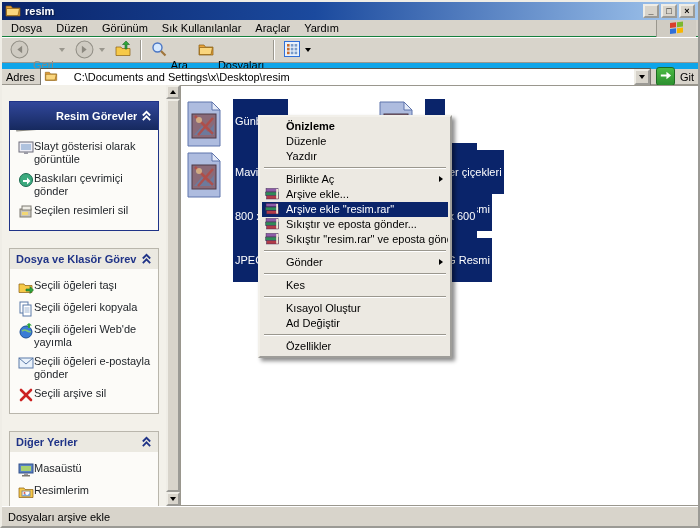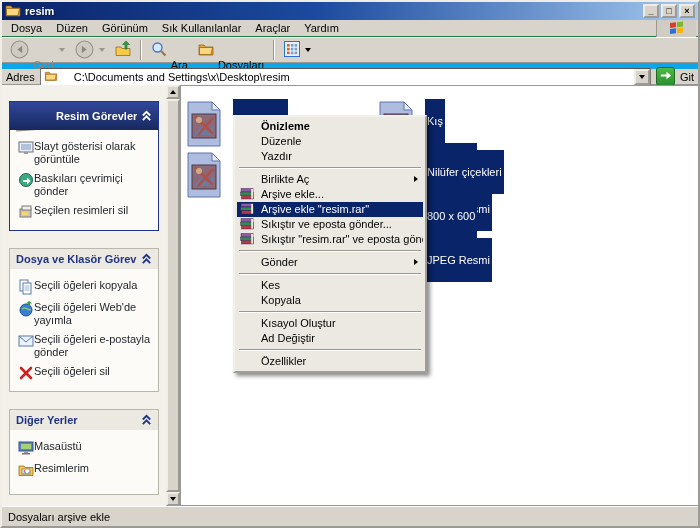--- a/index.html
+++ b/index.html
@@ -62,21 +62,21 @@
   .tri-up{width:0;height:0;border-left:3px solid transparent;border-right:3px solid transparent;border-bottom:4px solid #000;}
   .tri-dn{width:0;height:0;border-left:3px solid transparent;border-right:3px solid transparent;border-top:4px solid #000;}
   
   .content{flex:1;background:#fff;border:1px solid #9a978e;border-right:none;position:relative;overflow:hidden;}
   .tile{position:absolute;width:190px;height:48px;}
   .tile .ticon{position:absolute;left:0;top:2px;}
   .tile .ttext{position:absolute;left:47px;top:0;}
   .tile .tline{display:table;background:#0A246A;color:#fff;line-height:12px;
     padding:16px 2px;white-space:nowrap;}
   
-  .ctxmenu{position:absolute;left:231px;top:113px;width:194px;background:#ECE9E2;
+  .ctxmenu{position:absolute;left:256px;top:113px;width:194px;background:#ECE9E2;
     border:2px outset #F2F0EA;box-shadow:3px 3px 4px rgba(0,0,0,.45);padding:2px;z-index:10;}
   .mi{position:relative;height:15px;line-height:15px;padding-left:24px;padding-right:14px;
     white-space:nowrap;overflow:hidden;}
   .mi.bold{font-weight:bold;}
   .mi.hl{background:#0A246A;color:#fff;}
   .mi .micon{position:absolute;left:3px;top:1px;}
   .mi .subarrow{position:absolute;right:5px;top:4px;width:0;height:0;
     border-top:3.5px solid transparent;border-bottom:3.5px solid transparent;border-left:4px solid #000;}
   .msep{height:0;border-top:1px solid #9a978e;border-bottom:1px solid #fff;margin:3px 2px;}
   
@@ -248,20 +248,27 @@
             <span class="chev" style="color: rgb(31, 51, 135);"><svg width="11" height="13" viewBox="0 0 12 14" xmlns="http://www.w3.org/2000/svg">
                 <g fill="none" stroke="currentColor" stroke-width="2">
                   <path d="M2 7l4-4 4 4"></path>
                   <path d="M2 12l4-4 4 4"></path>
                 </g>
               </svg></span>
           </div>
           <div class="pbody">
             <div class="pitem">
               <span class="picon"><svg width="16" height="16" viewBox="0 0 16 16" xmlns="http://www.w3.org/2000/svg">
+                  <path d="M1 5h5l1 1.5H14v7H1z" fill="#F6C948" stroke="#8a5d10" stroke-width=".7"></path>
+                  <path d="M8 10h4V7.5L15.5 11 12 14.5V12H8z" fill="#2FA53C" stroke="#1d6b22" stroke-width=".6"></path>
+                </svg></span>
+              <span class="plabel">Seçili öğeleri taşı</span>
+            </div>
+            <div class="pitem">
+              <span class="picon"><svg width="16" height="16" viewBox="0 0 16 16" xmlns="http://www.w3.org/2000/svg">
                   <rect x="2" y="1" width="8" height="11" fill="#fff" stroke="#5b7aa8"></rect>
                   <rect x="5" y="4" width="8" height="11" fill="#fff" stroke="#5b7aa8"></rect>
                   <g stroke="#9db4d2">
                     <line x1="6.5" y1="7" x2="11.5" y2="7"></line>
                     <line x1="6.5" y1="9" x2="11.5" y2="9"></line>
                     <line x1="6.5" y1="11" x2="11.5" y2="11"></line>
                   </g>
                 </svg></span>
               <span class="plabel">Seçili öğeleri kopyala</span>
             </div>
@@ -280,21 +287,21 @@
                 </svg></span>
               <span class="plabel">Seçili öğeleri e-postayla gönder</span>
             </div>
             <div class="pitem">
               <span class="picon"><svg width="16" height="16" viewBox="0 0 16 16" xmlns="http://www.w3.org/2000/svg">
                   <g stroke="#CC2222" stroke-width="2.6" stroke-linecap="round">
                     <line x1="3" y1="3" x2="13" y2="13"></line>
                     <line x1="13" y1="3" x2="3" y2="13"></line>
                   </g>
                 </svg></span>
-              <span class="plabel">Seçili öğeleri sil</span>
+              <span class="plabel">Seçili arşive sil</span>
             </div>
           </div>
         </div>
         <div class="panel">
           <div class="phead">
             <span class="pt">Diğer Yerler</span>
             <span class="chev" style="color: rgb(31, 51, 135);"><svg width="11" height="13" viewBox="0 0 12 14" xmlns="http://www.w3.org/2000/svg">
                 <g fill="none" stroke="currentColor" stroke-width="2">
                   <path d="M2 7l4-4 4 4"></path>
                   <path d="M2 12l4-4 4 4"></path>
@@ -436,21 +443,20 @@
               <rect x="1" y="0.5" width="13" height="3.6" fill="#8E5BA8"></rect>
               <rect x="0.5" y="4.4" width="14" height="3.6" fill="#2E8B57"></rect>
               <rect x="1.5" y="8.3" width="13" height="3.6" fill="#B23A48"></rect>
             </g>
             <rect x="12" y="1" width="2" height="10.5" fill="#EFE7D8"></rect>
           </svg></span><span>Sıkıştır "resim.rar" ve eposta gönder</span></div>
       <div class="msep"></div>
       <div class="mi"><span>Gönder</span><span class="subarrow"></span></div>
       <div class="msep"></div>
       <div class="mi"><span>Kes</span></div>
-      <div class="mi"><span>Kopyala</span></div>
       <div class="msep"></div>
       <div class="mi"><span>Kısayol Oluştur</span></div>
       <div class="mi"><span>Ad Değiştir</span></div>
       <div class="msep"></div>
       <div class="mi"><span>Özellikler</span></div>
     </div>
 
 </div>
 
 </body></html>

